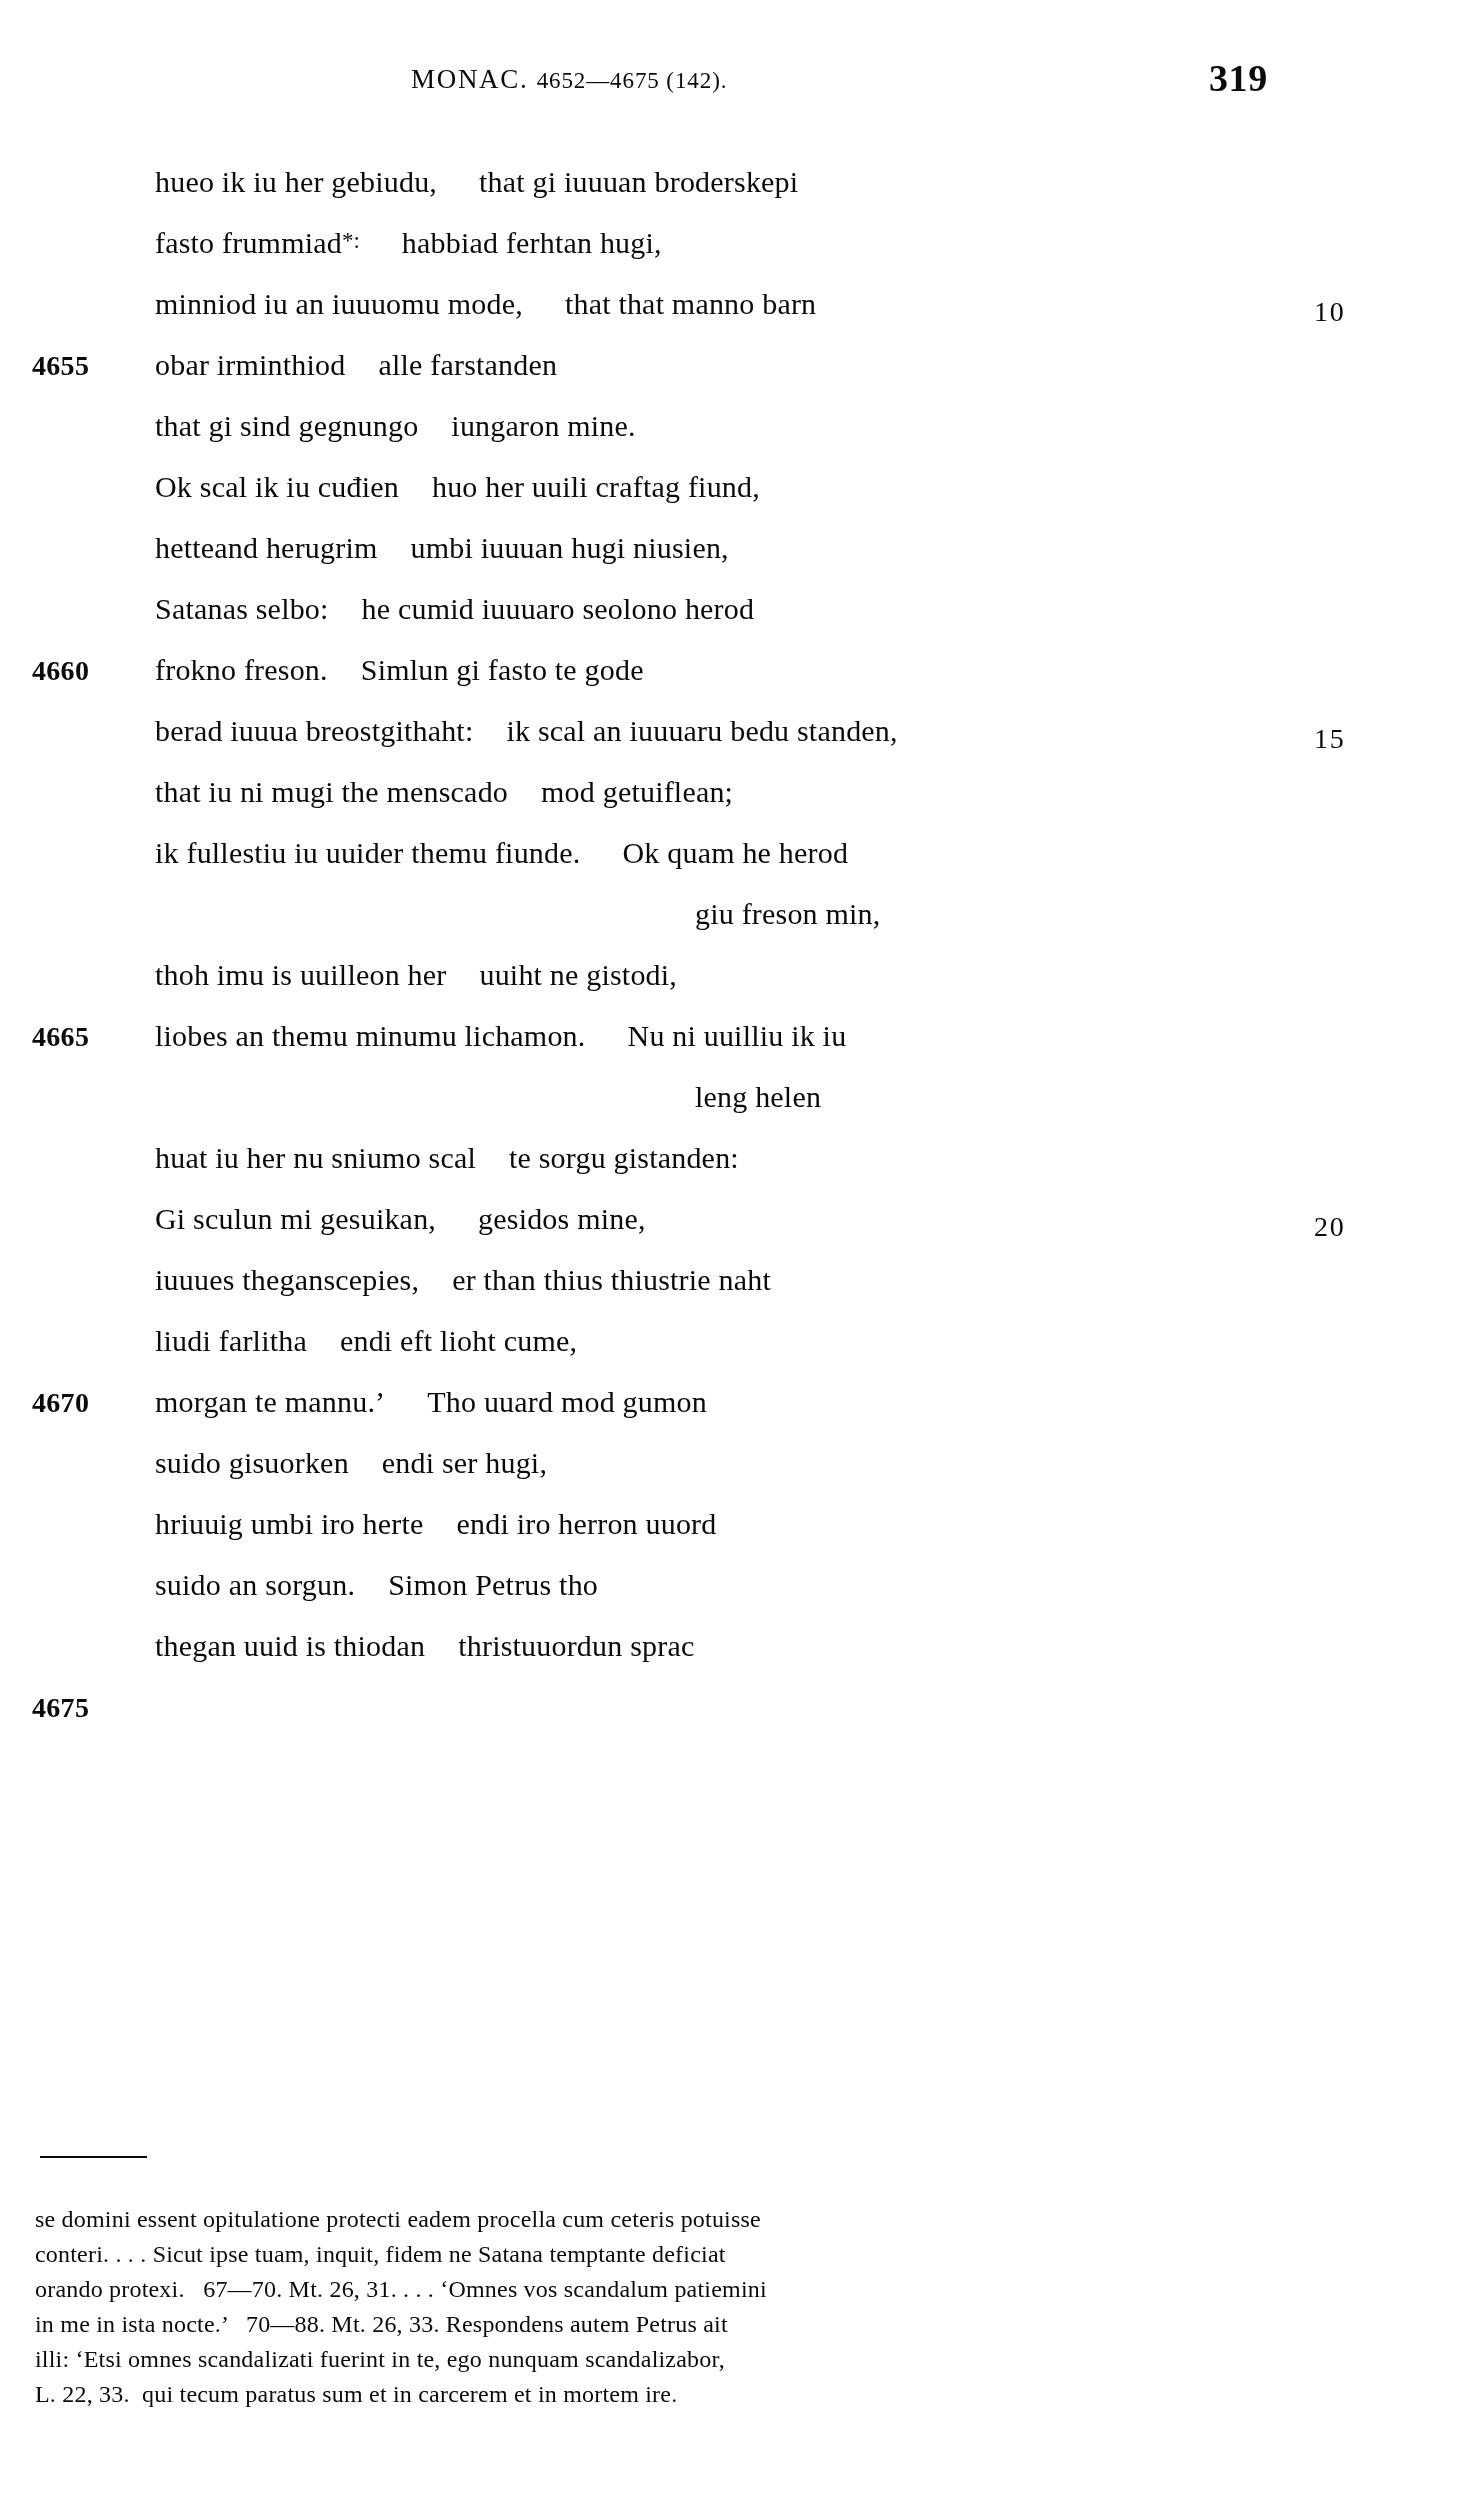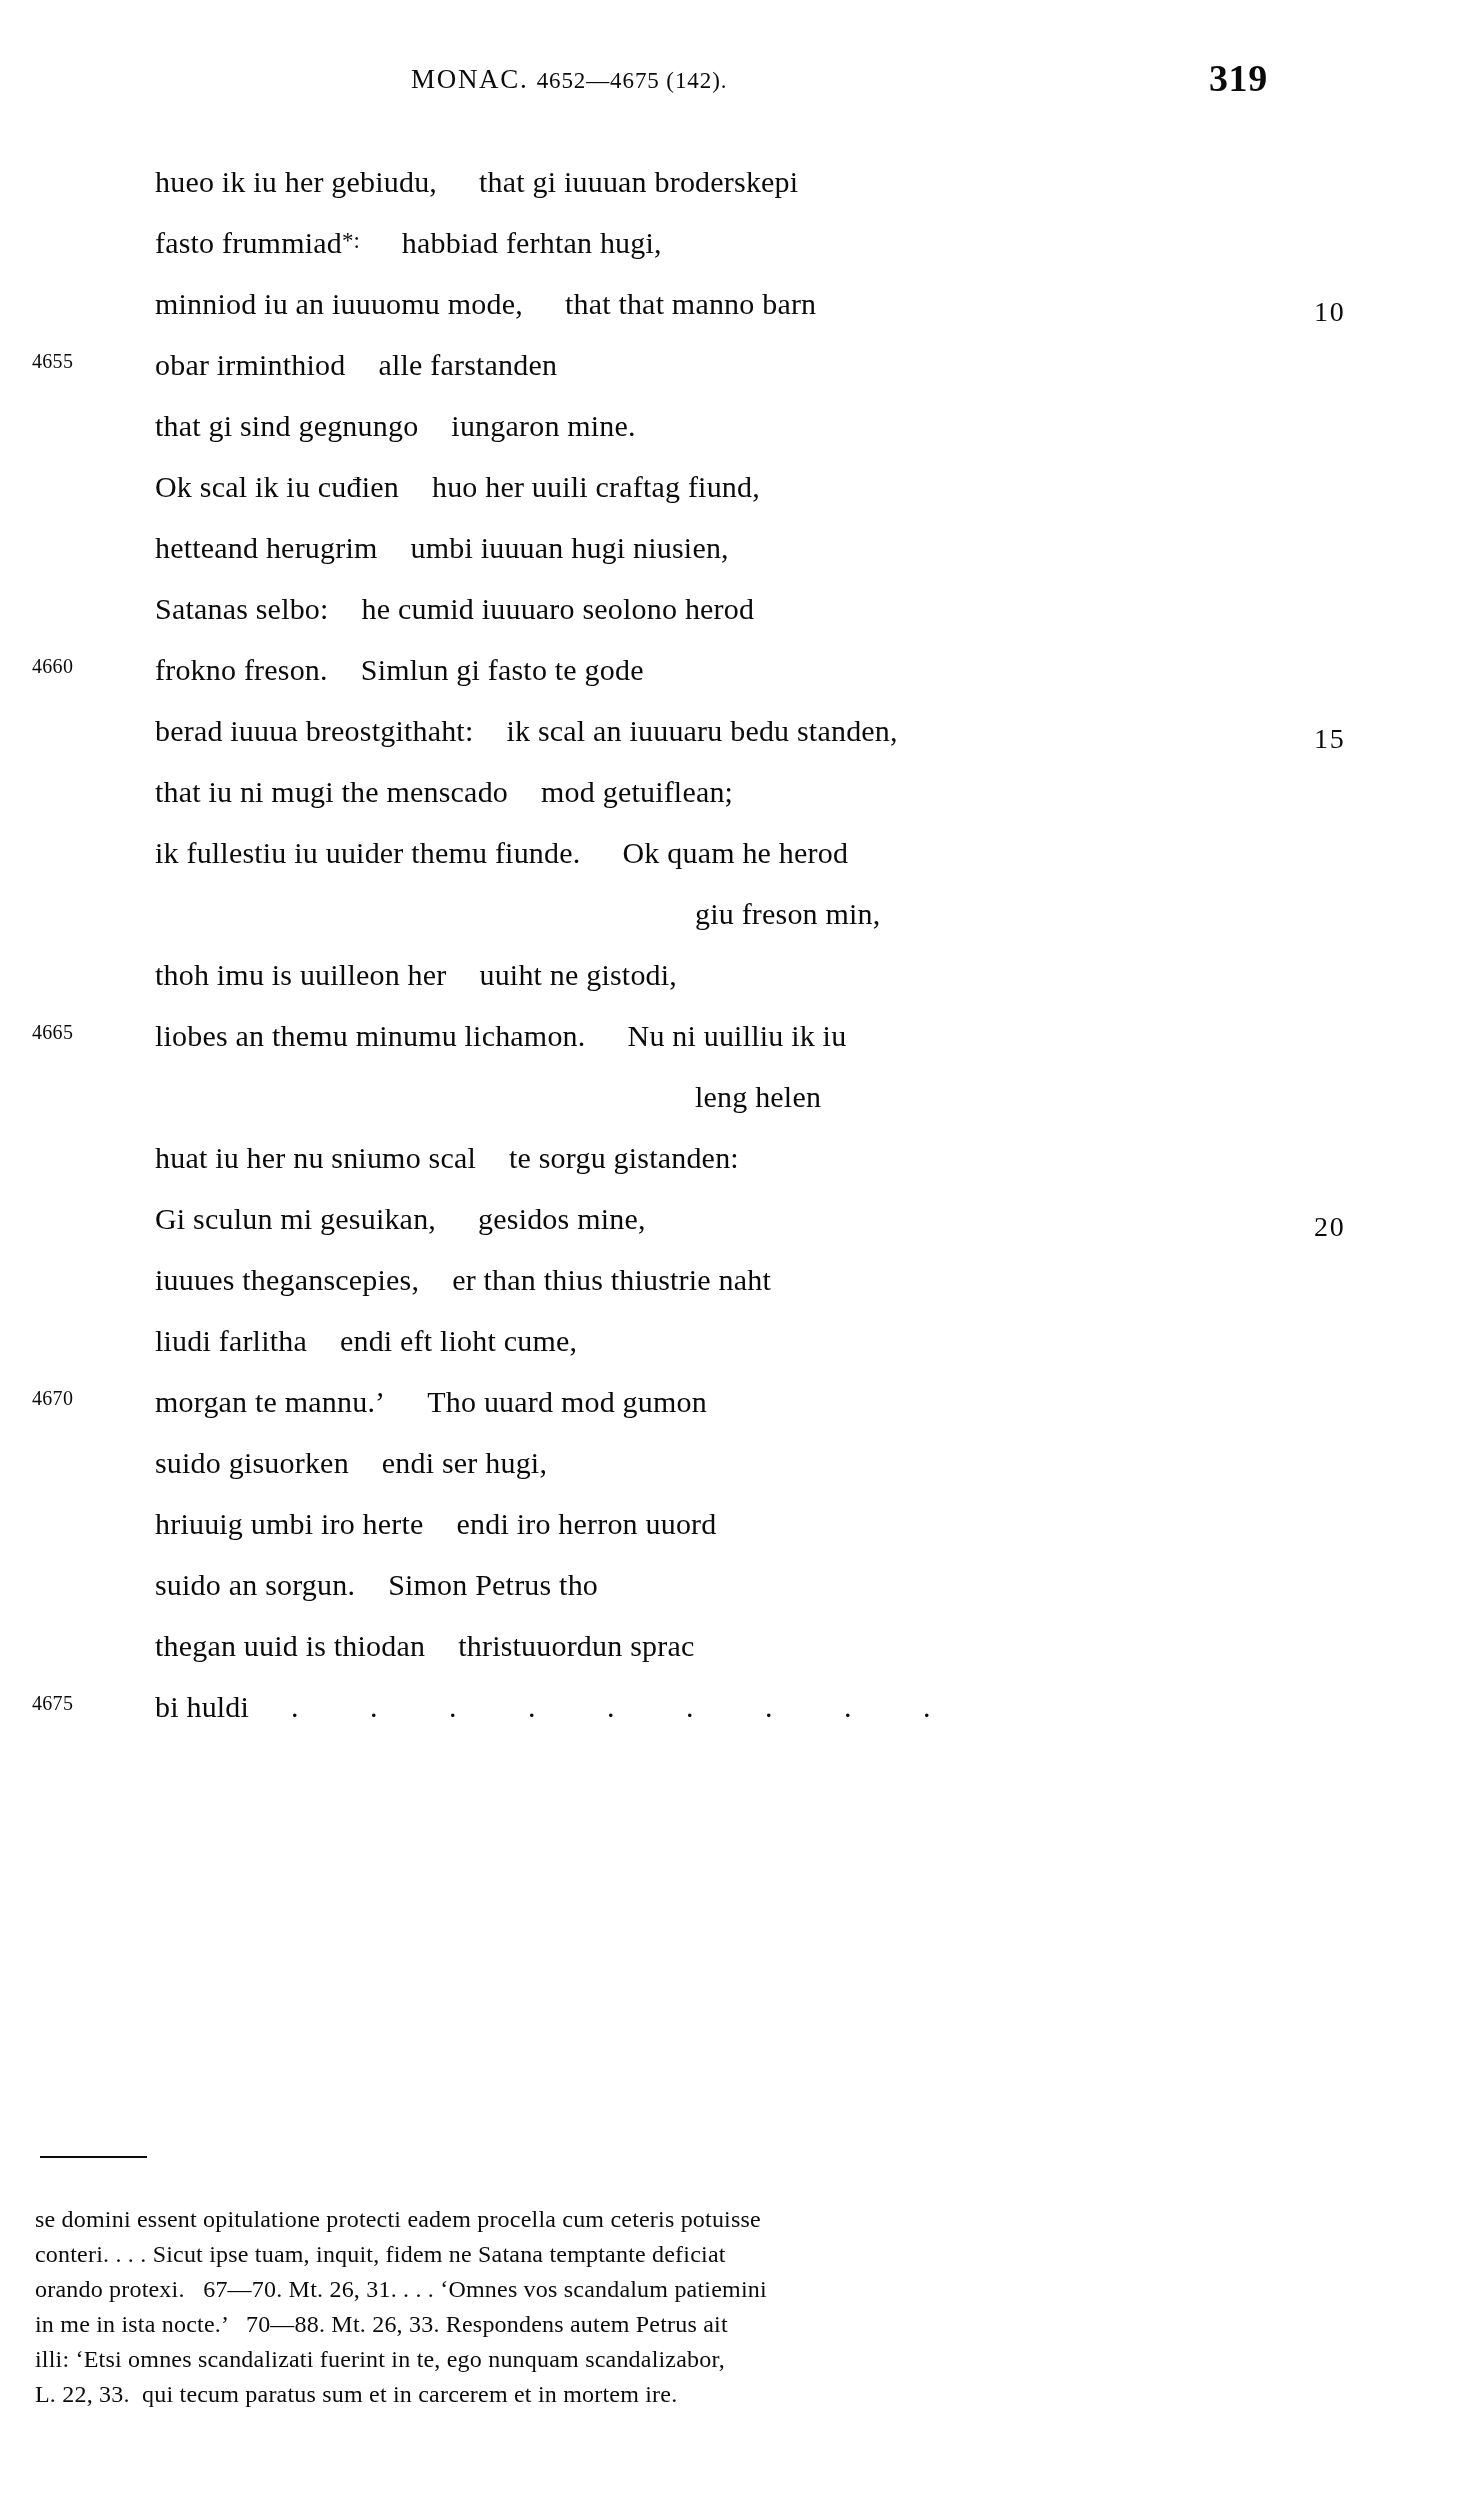--- a/index.html
+++ b/index.html
@@ -67,22 +67,23 @@
     position: relative;
     height: 61px;
     width: 1422px;
   }
   .vnum {
     position: absolute;
     left: 32px;
     top: 8px;
     width: 120px;
     text-align: left;
-    font-size: 20px;
+    font-size: 28px;
     letter-spacing: 0.3px;
+    font-weight: bold;
   }
   .vtext {
     position: absolute;
     left: 155px;
     top: 5.7px;
     font-size: 30px;
     letter-spacing: 0.2px;
     white-space: pre;
   }
   .vtext.indented {
@@ -298,21 +299,20 @@
     </div>
 
     <div class="vline">
       <div class="vnum"></div>
       <div class="vtext"><span class="halfline">thegan uuid is thiodan</span><span class="caesura"></span><span class="halfline">thristuuordun sprac</span></div>
       <div class="vmark"></div>
     </div>
 
     <div class="vline">
       <div class="vnum">4675</div>
-      <div class="vtext"><span class="halfline">bi huldi</span><span class="caesura-wide"></span><span class="dots">. . . . . . . . .</span></div>
       <div class="vmark"></div>
     </div>
 
   </div>
 
   <div class="fn-rule"></div>
 
   <div class="apparatus">
     <div class="aline">se domini essent opitulatione protecti eadem procella cum ceteris potuisse</div>
     <div class="aline">conteri. . . . Sicut ipse tuam, inquit, fidem ne Satana temptante deficiat</div>

